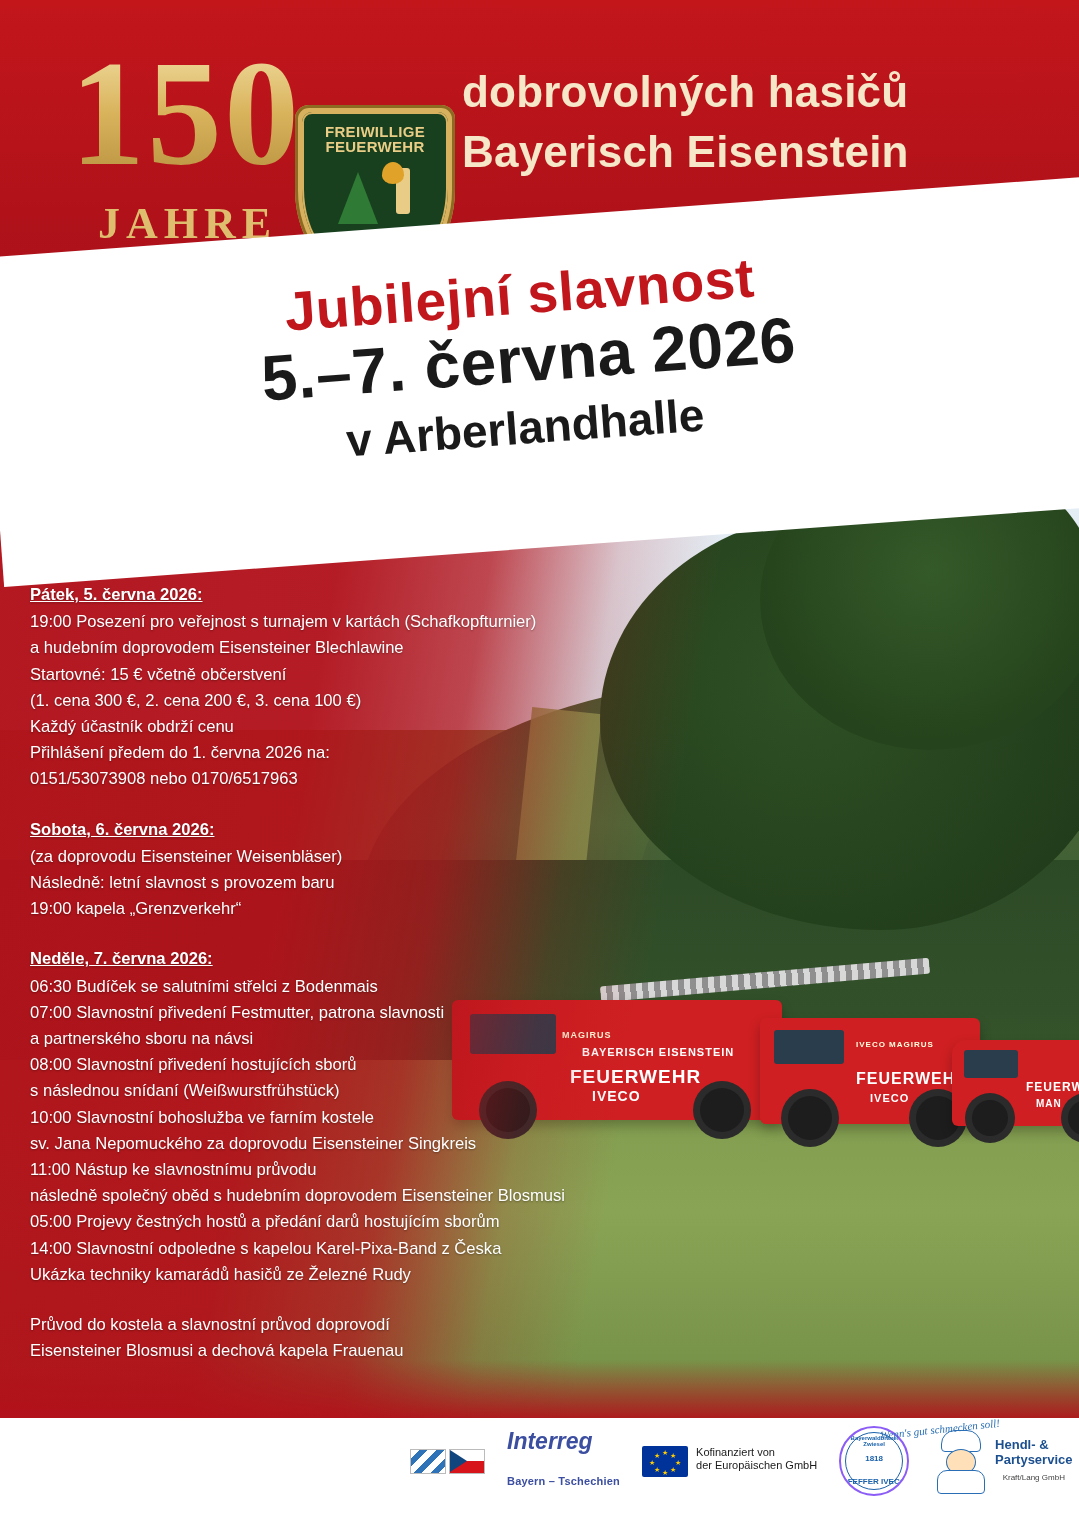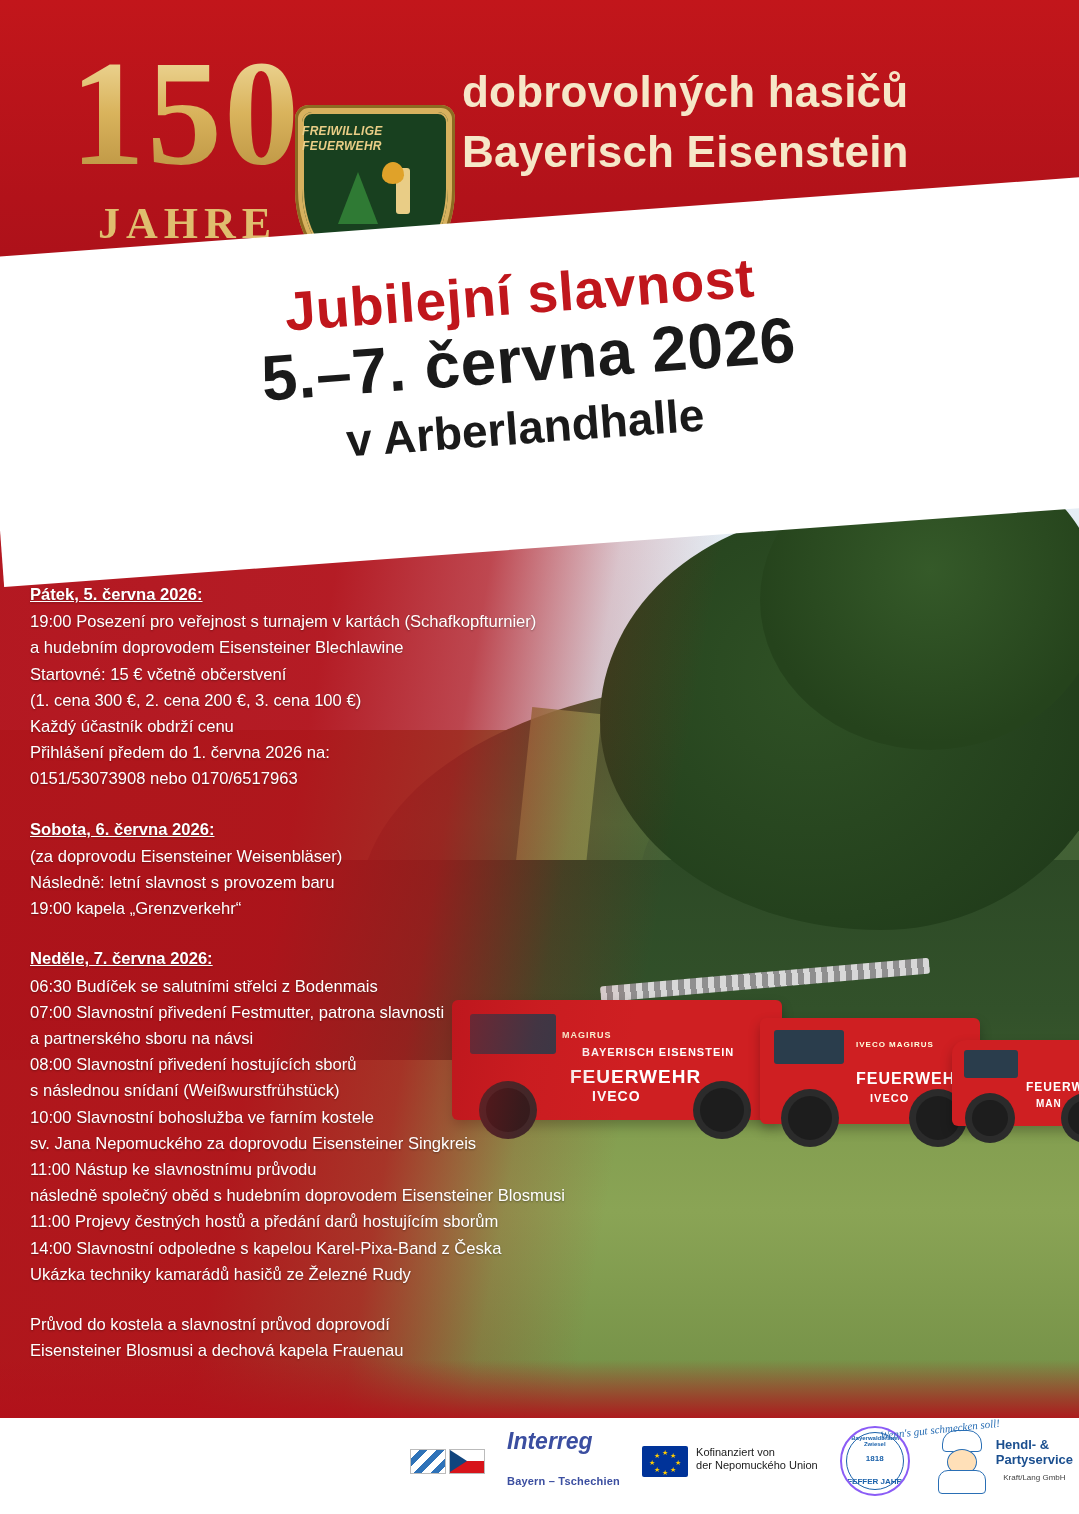--- a/index.html
+++ b/index.html
@@ -88,27 +88,26 @@
     left: 7px; right: 7px; top: 7px; bottom: 7px;
     background: #18401f;
     border-radius: 10px 10px 64px 64px / 10px 10px 84px 84px;
     box-shadow: 0 0 0 2px #d7b15e inset;
     overflow: hidden;
   }
   .ff-title {
     position: absolute;
     top: 12px;
     left: 0; right: 0;
-    text-align: left;
+    text-align: center;
     color: #e9cd86;
-    font-size: 12px;
+    font-size: 15px;
     font-weight: bold;
     line-height: 15px;
     letter-spacing: .3px;
-    font-style: italic;
   }
   .ff-bottom {
     position: absolute;
     bottom: 16px;
     left: 0; right: 0;
     text-align: center;
     color: #e9cd86;
     font-size: 11.5px;
     font-weight: bold;
     letter-spacing: .5px;
@@ -626,21 +625,21 @@
       <div class="day-head">Neděle, 7. června 2026:</div>
       <div class="line">06:30 Budíček se salutními střelci z Bodenmais</div>
       <div class="line">07:00 Slavnostní přivedení Festmutter, patrona slavnosti</div>
       <div class="line">a partnerského sboru na návsi</div>
       <div class="line">08:00 Slavnostní přivedení hostujících sborů</div>
       <div class="line">s následnou snídaní (Weißwurstfrühstück)</div>
       <div class="line">10:00 Slavnostní bohoslužba ve farním kostele</div>
       <div class="line">sv. Jana Nepomuckého za doprovodu Eisensteiner Singkreis</div>
       <div class="line">11:00 Nástup ke slavnostnímu průvodu</div>
       <div class="line">následně společný oběd s hudebním doprovodem Eisensteiner Blosmusi</div>
-      <div class="line">11:00 Projevy čestných hostů a předání darů hostujícím sborům</div>
+      <div class="line">05:00 Projevy čestných hostů a předání darů hostujícím sborům</div>
       <div class="line">14:00 Slavnostní odpoledne s kapelou Karel-Pixa-Band z Česka</div>
       <div class="line">Ukázka techniky kamarádů hasičů ze Železné Rudy</div>
     </div>
 
     <div class="day-block">
       <div class="line">Průvod do kostela a slavnostní průvod doprovodí</div>
       <div class="line">Eisensteiner Blosmusi a dechová kapela Frauenau</div>
     </div>
   </div>
 
@@ -663,29 +662,29 @@
           <span class="eu-star" style="left:28px;top:6px;">★</span>
           <span class="eu-star" style="left:33px;top:13px;">★</span>
           <span class="eu-star" style="left:28px;top:20px;">★</span>
           <span class="eu-star" style="left:20px;top:23px;">★</span>
           <span class="eu-star" style="left:12px;top:20px;">★</span>
           <span class="eu-star" style="left:7px;top:13px;">★</span>
           <span class="eu-star" style="left:12px;top:6px;">★</span>
         </div>
         <div class="eu-text">
           <div>Kofinanziert von</div>
-          <div>der Nepomuckého Union</div>
+          <div>der Europäischen GmbH</div>
         </div>
       </div>
 
       <div class="brewery">
         <div class="ring"></div>
         <div class="b-top">1. Bayerwaldbrauerei Zwiesel</div>
         <div class="b-mid">1818</div>
-        <div class="b-bot">PFEFFER JAHRE</div>
+        <div class="b-bot">PFEFFER IVECO</div>
       </div>
 
       <div class="hendl">
         <div class="chef">
           <div class="chef-hat"></div>
           <div class="chef-face"></div>
           <div class="chef-body"></div>
         </div>
         <div class="hendl-text">
           <div>Hendl- &amp;</div>

